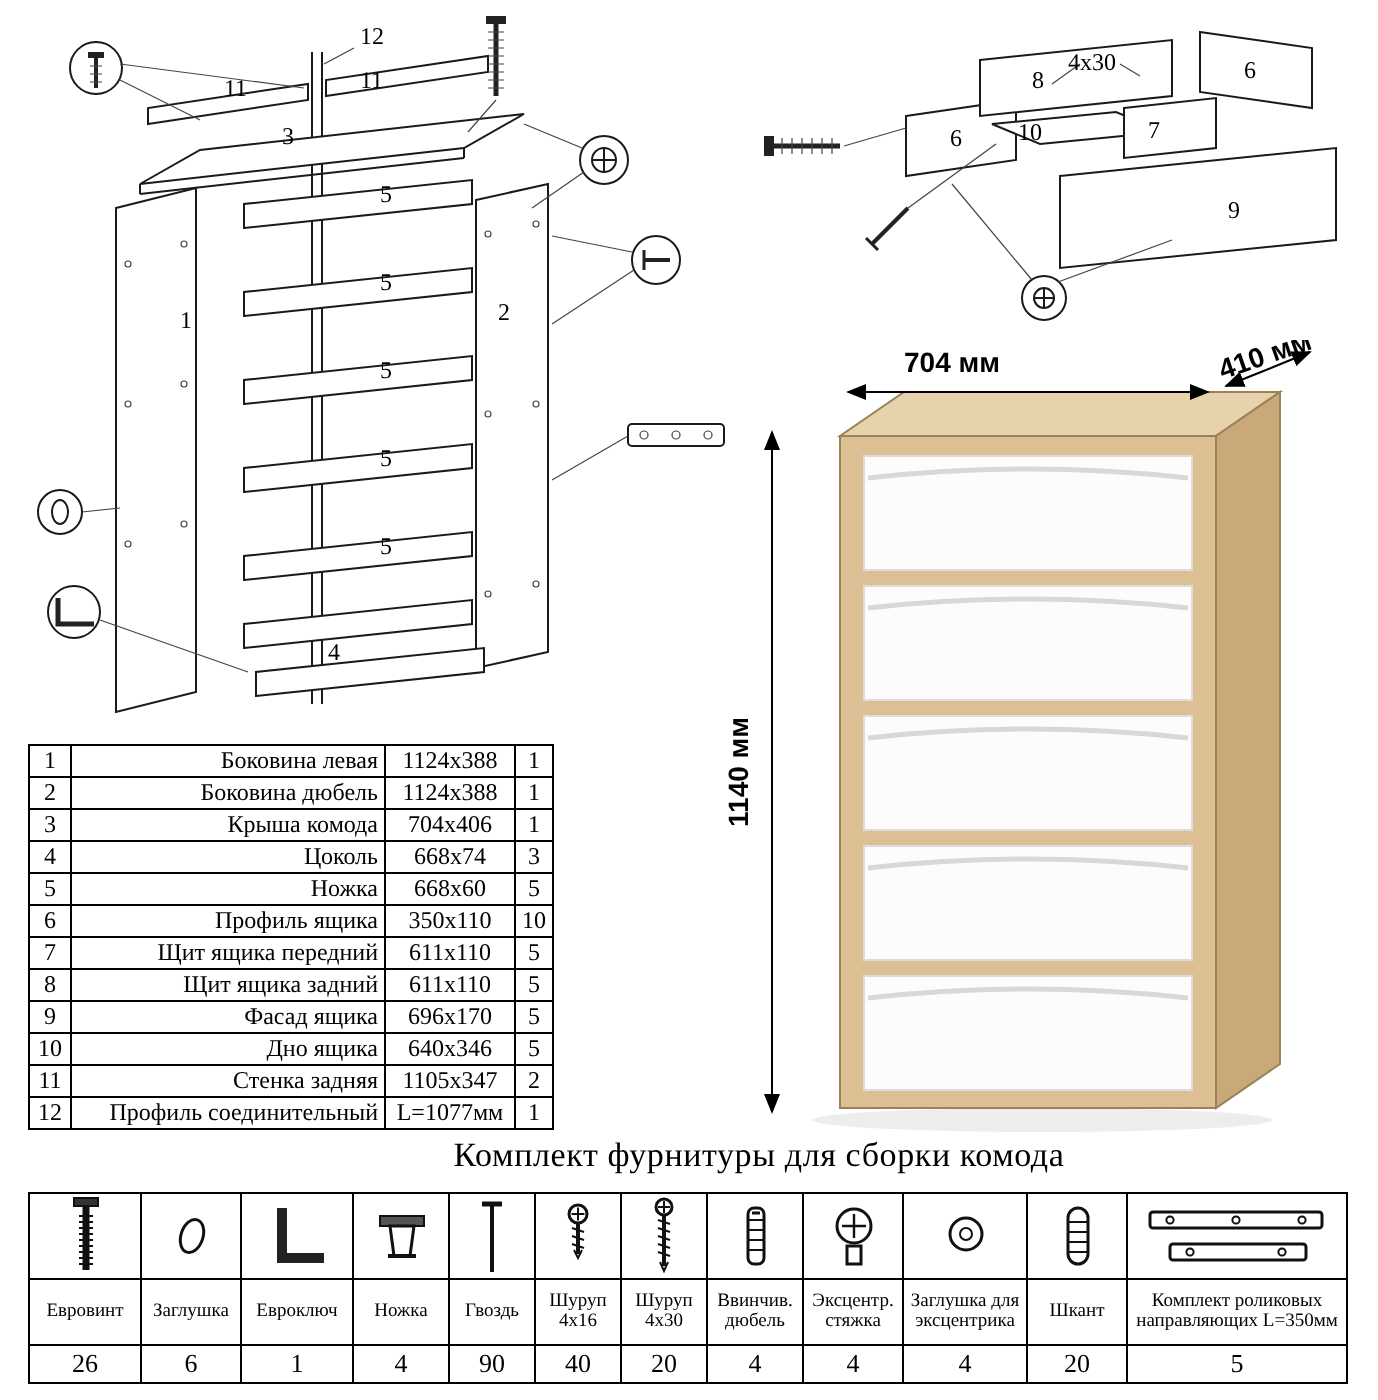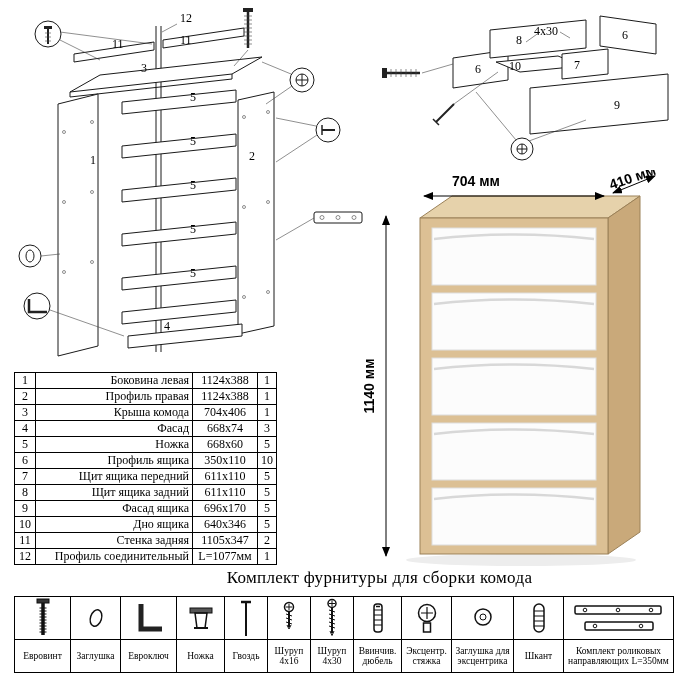--- a/index.html
+++ b/index.html
@@ -247,33 +247,33 @@
 <table class="parts">
   <tbody>
     <tr>
         <td class="num">1</td>
         <td class="name">Боковина левая</td>
         <td class="size">1124х388</td>
         <td class="qty">1</td>
       </tr>
     <tr>
         <td class="num">2</td>
-        <td class="name">Профиль правая</td>
+        <td class="name">Боковина дюбель</td>
         <td class="size">1124х388</td>
         <td class="qty">1</td>
       </tr>
     <tr>
         <td class="num">3</td>
         <td class="name">Крыша комода</td>
         <td class="size">704х406</td>
         <td class="qty">1</td>
       </tr>
     <tr>
         <td class="num">4</td>
-        <td class="name">Фасад</td>
+        <td class="name">Цоколь</td>
         <td class="size">668х74</td>
         <td class="qty">3</td>
       </tr>
     <tr>
         <td class="num">5</td>
         <td class="name">Ножка</td>
         <td class="size">668х60</td>
         <td class="qty">5</td>
       </tr>
     <tr>
@@ -453,14 +453,28 @@
       <td class="name-cell">Ножка</td>
       <td class="name-cell">Гвоздь</td>
       <td class="name-cell">Шуруп 4х16</td>
       <td class="name-cell">Шуруп 4х30</td>
       <td class="name-cell">Ввинчив. дюбель</td>
       <td class="name-cell">Эксцентр. стяжка</td>
       <td class="name-cell">Заглушка для эксцентрика</td>
       <td class="name-cell">Шкант</td>
       <td class="name-cell">Комплект роликовых направляющих L=350мм</td>
     </tr>
+    <tr>
+      <td class="qty-cell">26</td>
+      <td class="qty-cell">6</td>
+      <td class="qty-cell">1</td>
+      <td class="qty-cell">4</td>
+      <td class="qty-cell">90</td>
+      <td class="qty-cell">40</td>
+      <td class="qty-cell">20</td>
+      <td class="qty-cell">4</td>
+      <td class="qty-cell">4</td>
+      <td class="qty-cell">4</td>
+      <td class="qty-cell">20</td>
+      <td class="qty-cell">5</td>
+    </tr>
   </tbody>
 </table>
 
 </body></html>

